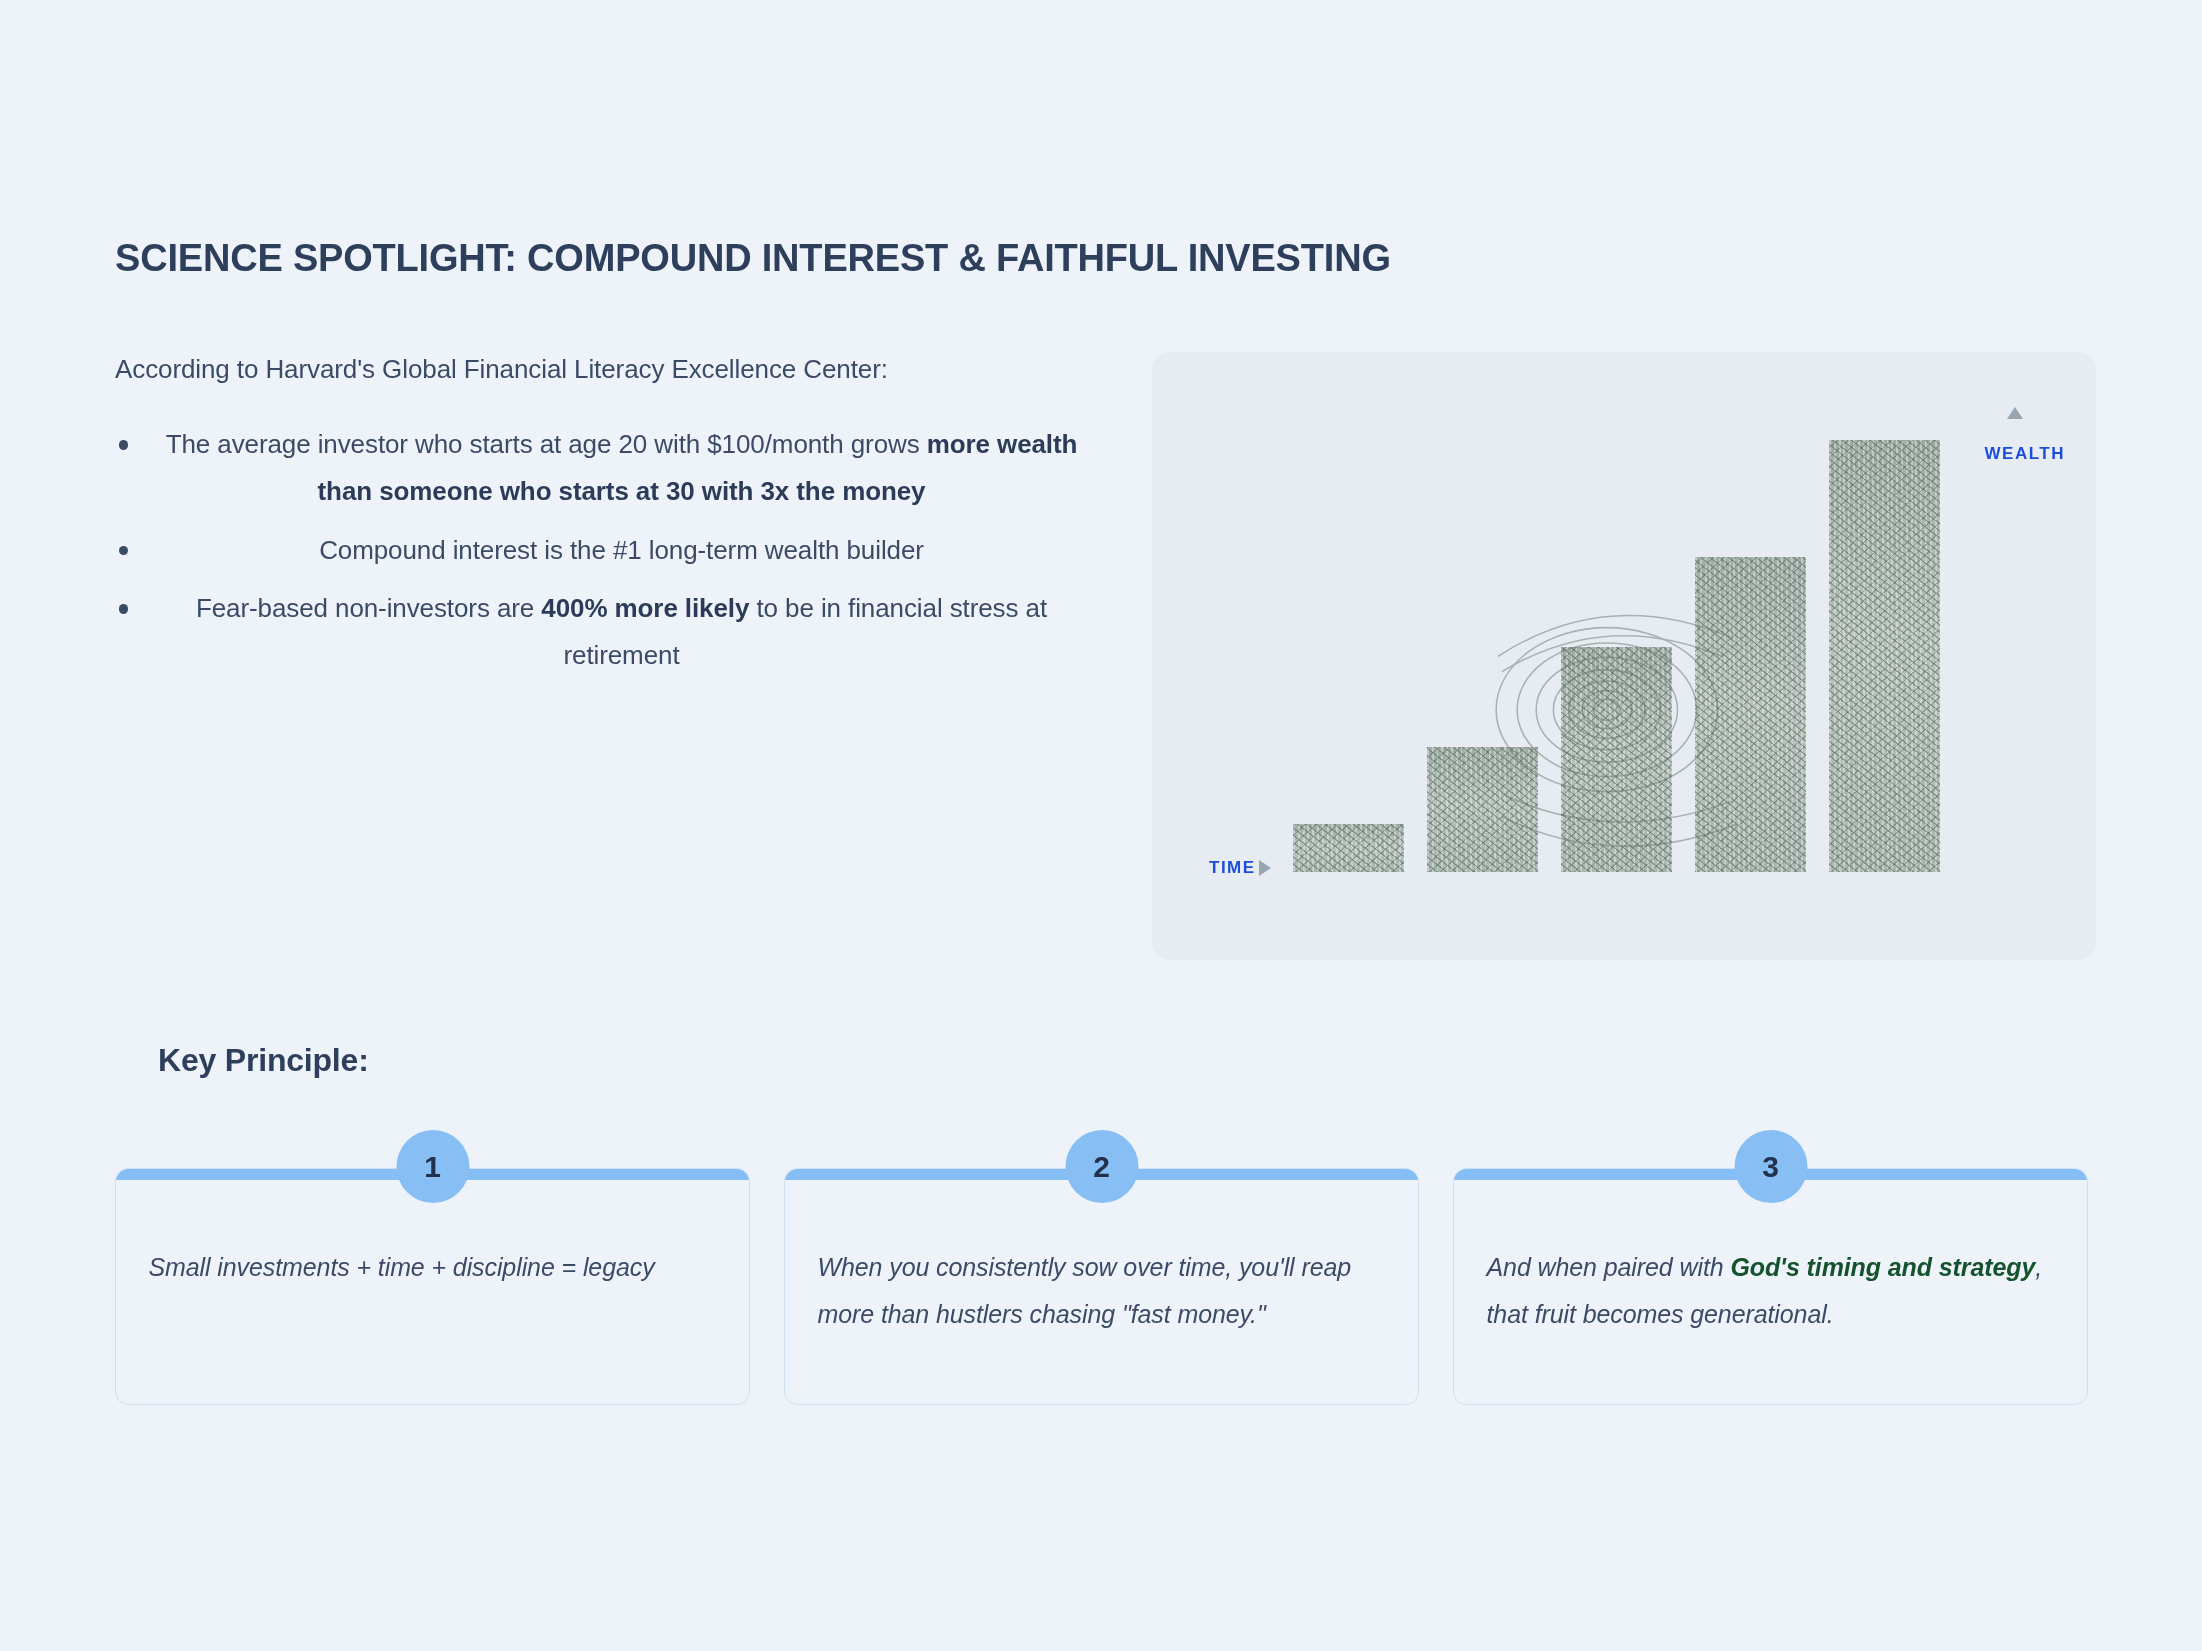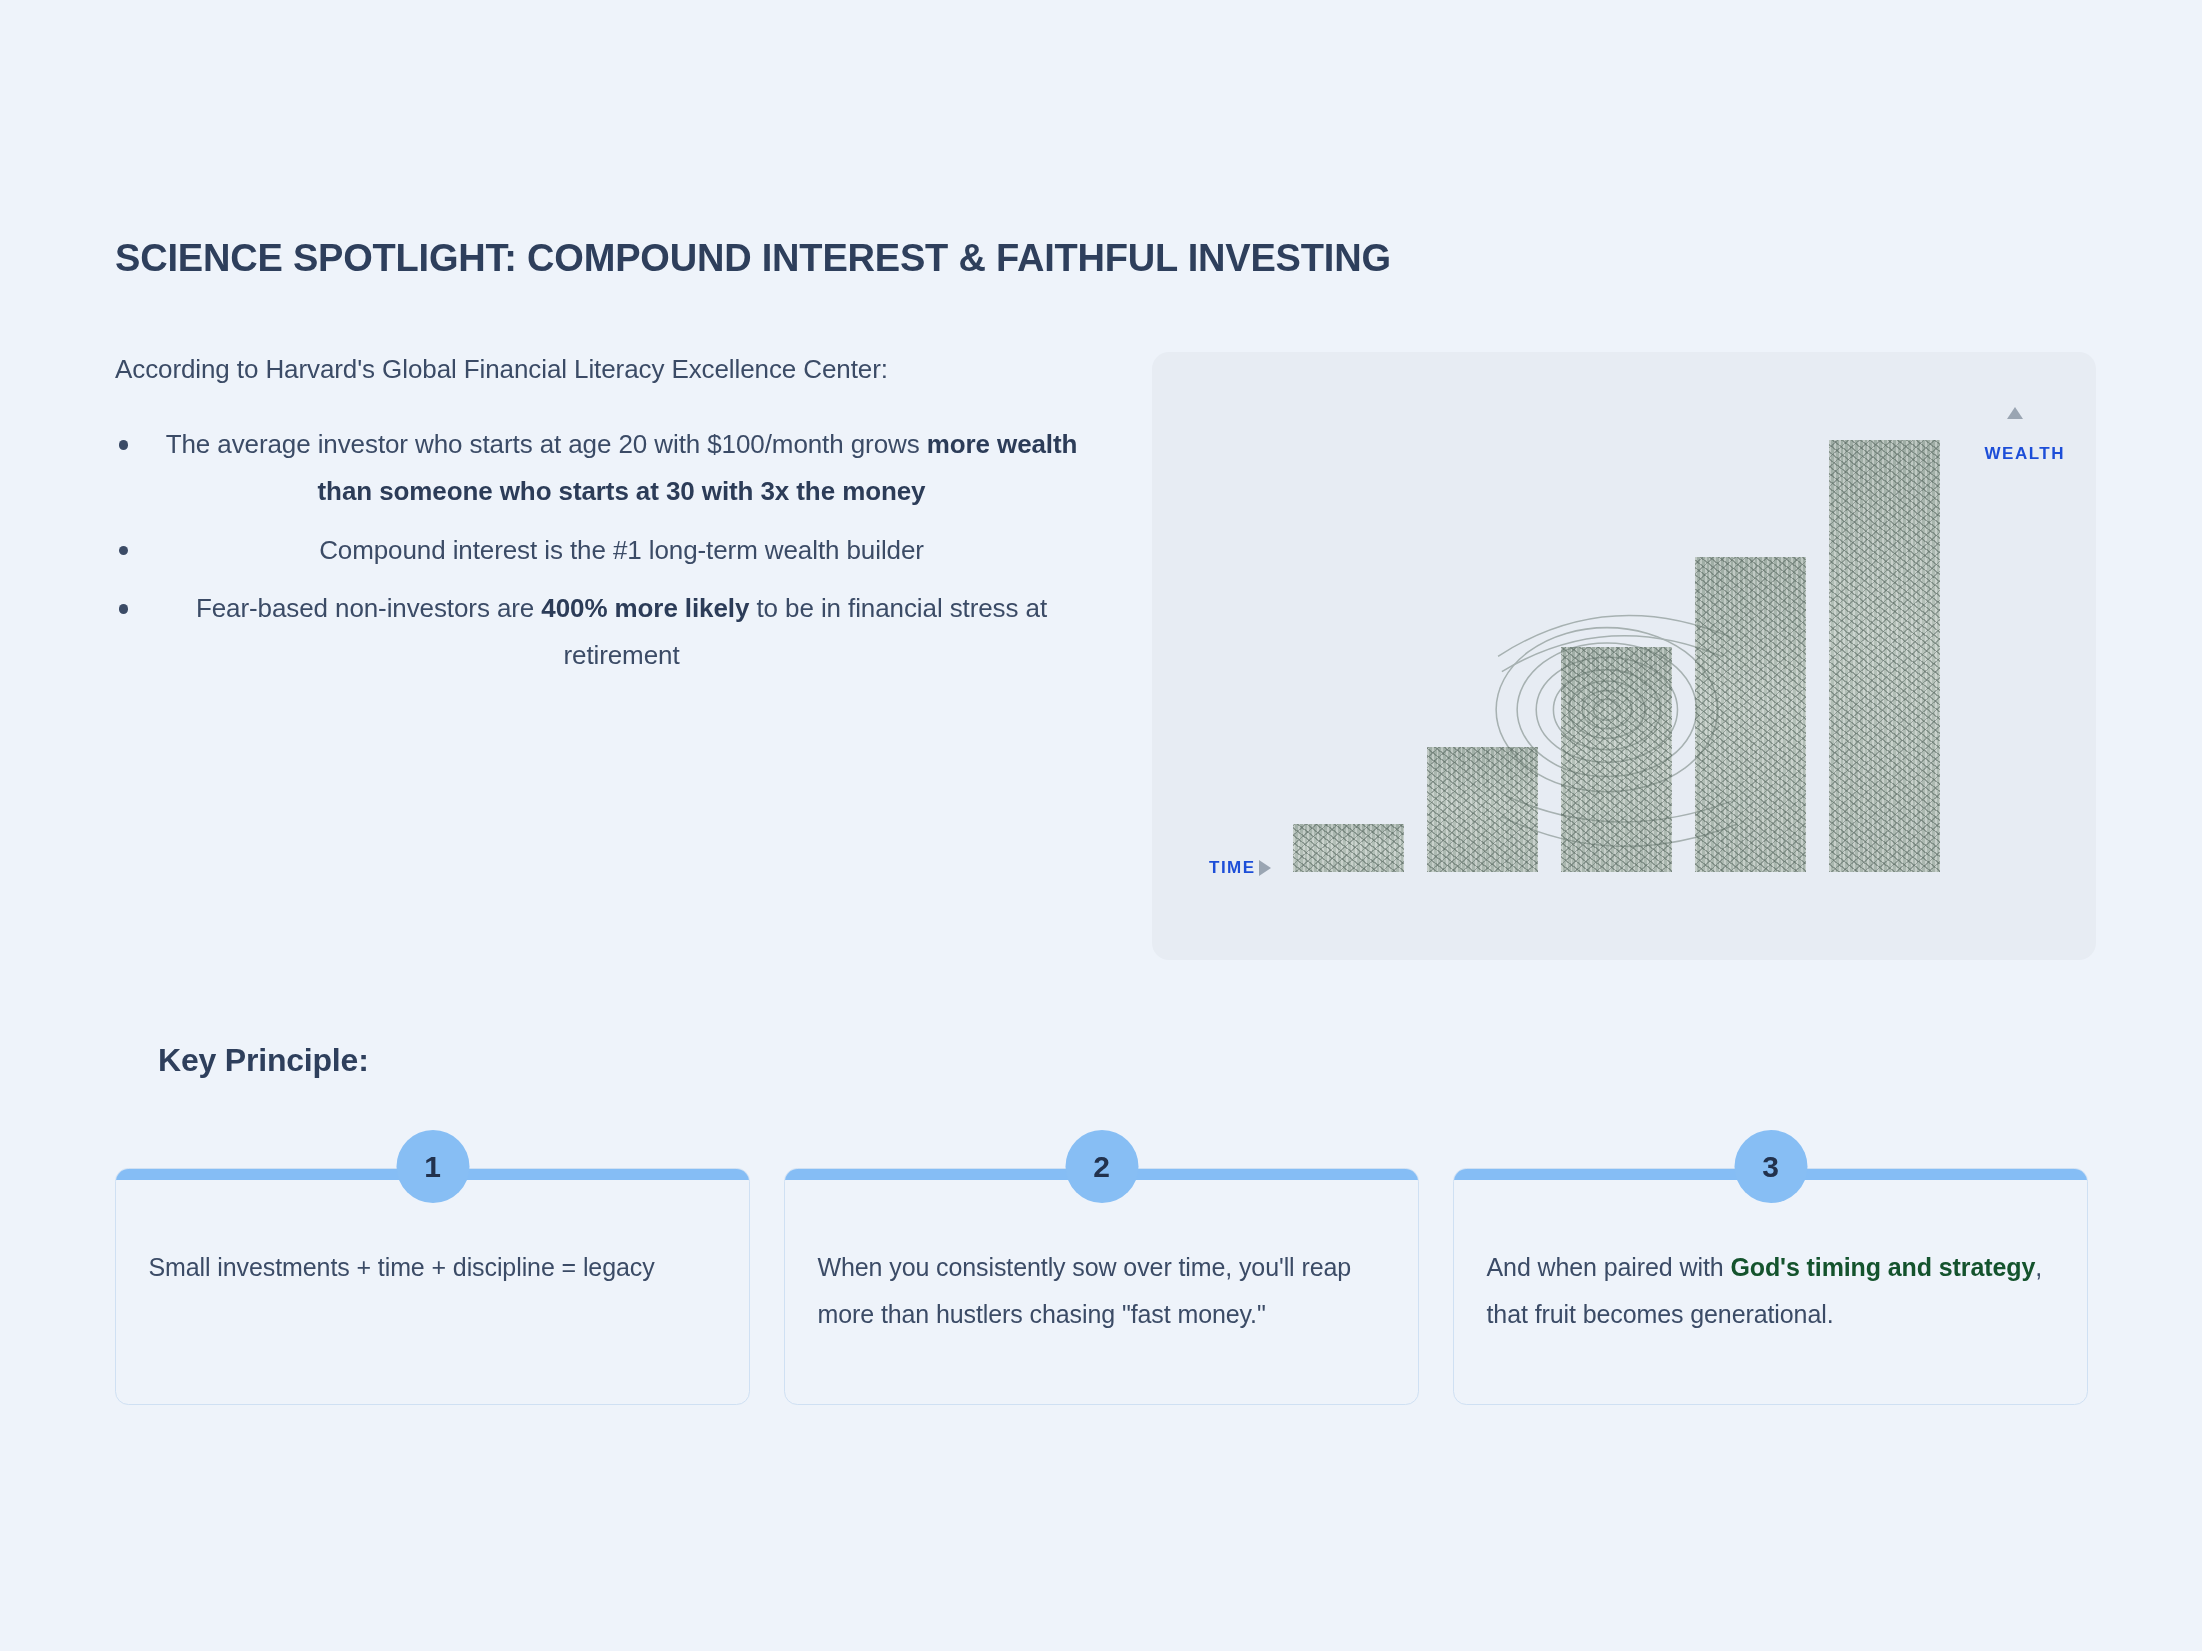--- a/index.html
+++ b/index.html
@@ -160,20 +160,21 @@
     flex: 1 1 0;
   }
   .card {
     position: relative;
     background: #eef3fa;
     border: 1.4px solid #cfe0f3;
     border-radius: 13.4px;
     height: 237px;
     box-sizing: border-box;
     overflow: hidden;
+    font-style: italic;
   }
   .card-topbar {
     position: absolute;
     left: 0;
     right: 0;
     top: 0;
     height: 10.5px;
     background: #85bdf5;
   }
   .card-text {

